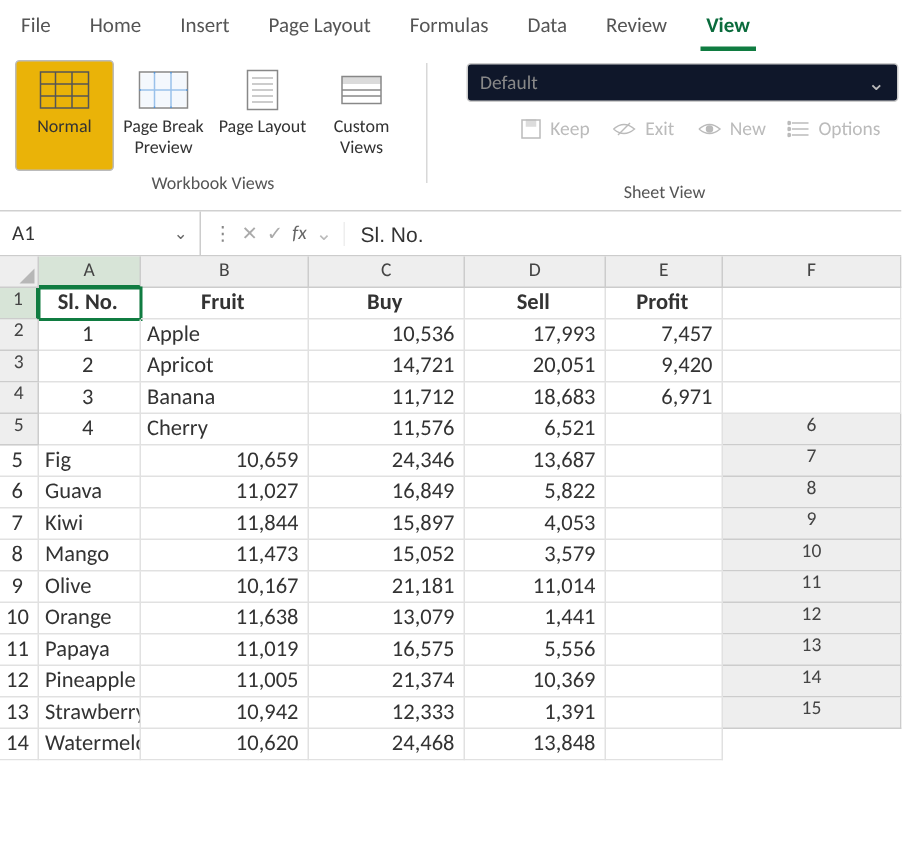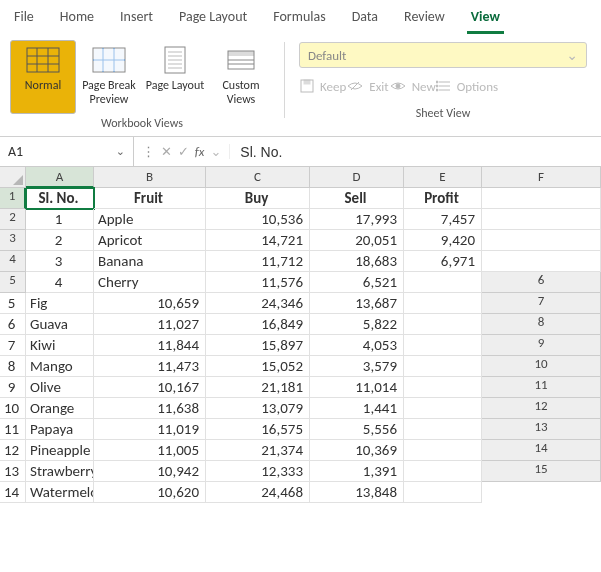--- a/index.html
+++ b/index.html
@@ -90,48 +90,51 @@
   .sv-select {
     width: 100%;
     height: 26px;
     border: 1px solid #ccc;
     border-radius: 3px;
     display: flex;
     align-items: center;
     padding: 0 8px;
     color: #888;
     font-size: 13px;
-    background: #fef9c3;
+    background: #0f172a;
     position: relative;
+    margin-left: 12px;
   }
   .sv-select::after {
     content: "⌄";
     position: absolute;
     right: 8px;
     color: #bbb;
     font-size: 14px;
   }
   .sv-row {
     display: flex;
+    gap: 14px;
     margin-top: 10px;
     color: #bbb;
     font-size: 13px;
+    justify-content: flex-end;
   }
   .sv-item {
     display: flex;
     align-items: center;
     gap: 5px;
     cursor: pointer;
   }
   .sv-item svg { stroke: #bbb; }
   .sv-label {
     text-align: center;
     font-size: 12px;
     color: #555;
-    margin-top: 12px;
+    margin-top: 28px;
     padding-bottom: 4px;
   }
   
   .fx-row {
     display: flex;
     align-items: center;
     border-bottom: 1px solid #ccc;
     height: 30px;
   }
   .name-box {

